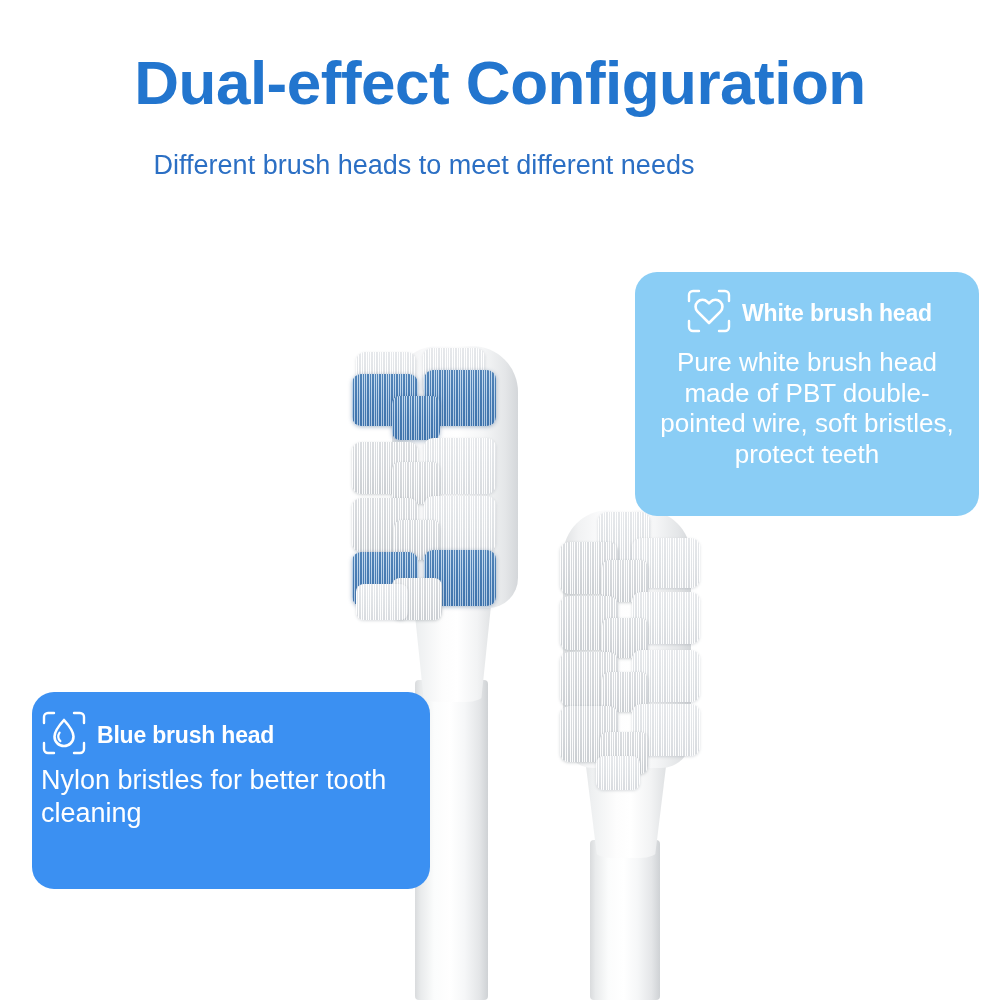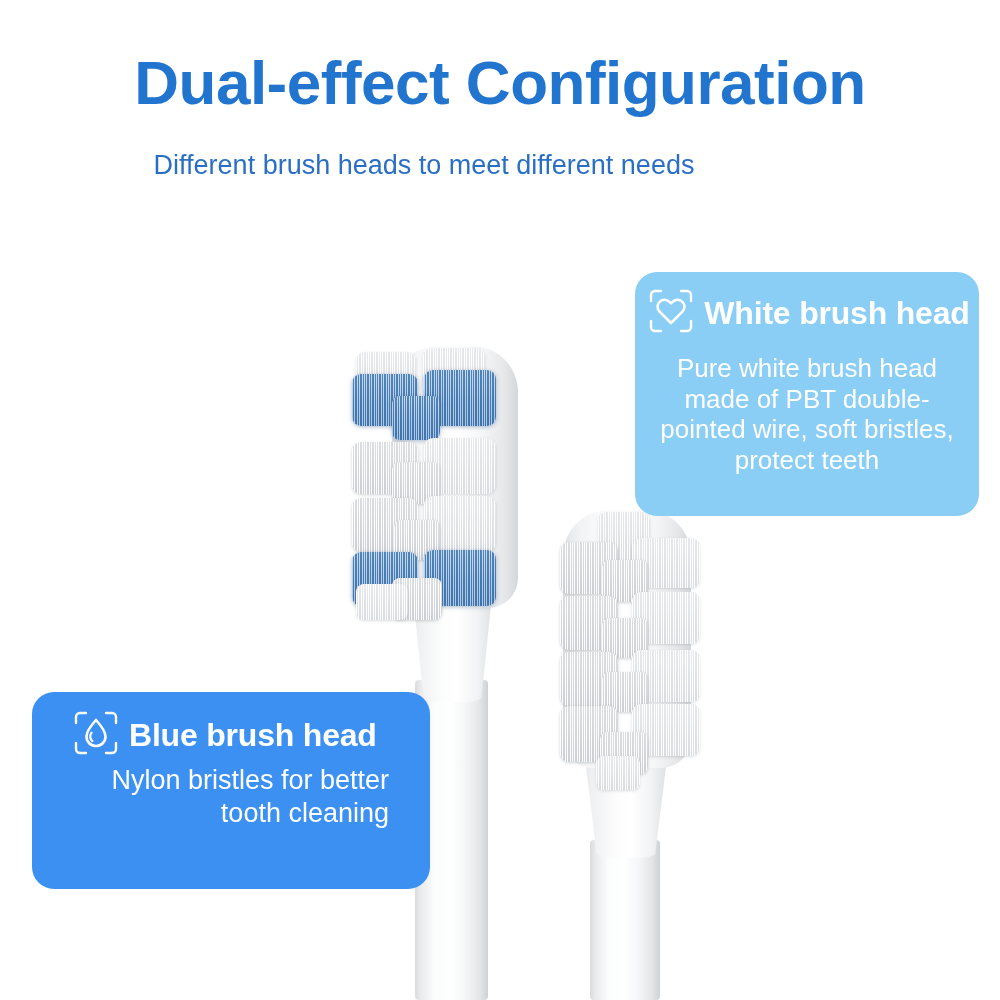--- a/index.html
+++ b/index.html
@@ -109,46 +109,46 @@
     left: 635px; top: 272px;
     width: 344px; height: 244px;
     background: #8ACDF5;
     text-align: center;
     padding: 16px 8px 10px;
   }
   #callout-blue {
     left: 32px; top: 692px;
     width: 398px; height: 197px;
     background: #3B90F2;
-    text-align: right;
-    padding: 18px 41px 14px;
+    text-align: left;
+    padding: 18px 9px 14px;
   }
 
   .callout-head {
     display: flex;
     align-items: center;
     gap: 10px;
   }
   #callout-white .callout-head { justify-content: center; padding-left: 4px; }
   #callout-blue  .callout-head { justify-content: flex-start; }
 
   .frame-icon { flex: 0 0 auto; display: block; }
 
   .callout-title {
-    font-size: 32px;
+    font-size: 23px;
     font-weight: 700;
     white-space: nowrap;
     letter-spacing: -0.2px;
   }
   .callout-body {
     font-size: 26px;
     font-weight: 400;
     line-height: 1.18;
   }
-  #callout-white .callout-body { margin-top: 15px; }
+  #callout-white .callout-body { margin-top: 9px; }
   #callout-blue  .callout-body { margin-top: 4px; font-size: 27px; line-height: 1.24; }
 </style>
 </head>
 <body>
 
 <div id="stage">
 
   <div id="page-title">Dual-effect Configuration</div>
 
   <div id="page-subtitle">Different brush heads to meet different needs</div>

